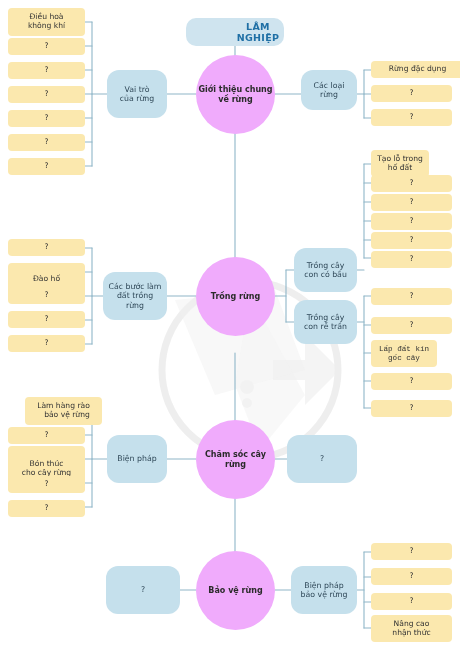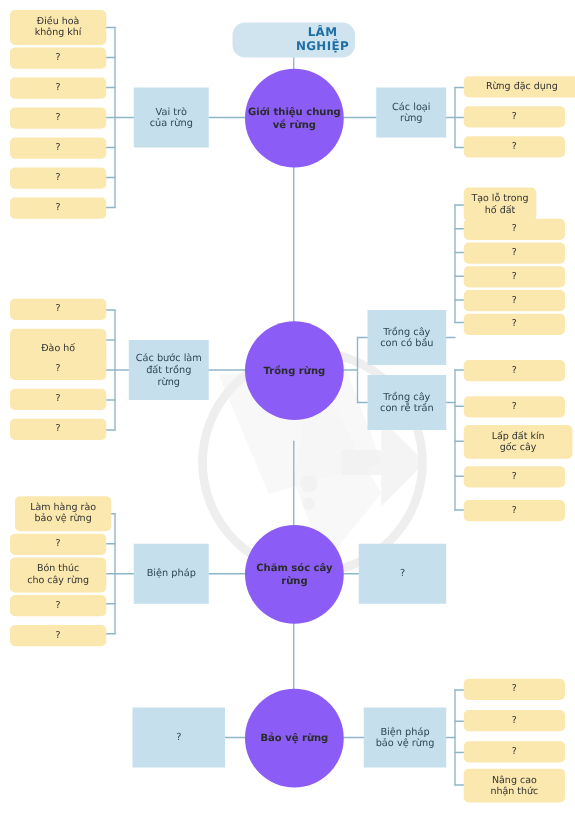--- a/index.html
+++ b/index.html
@@ -22,25 +22,25 @@
 
   
   .node{position:absolute;box-sizing:border-box;display:flex;align-items:center;
         justify-content:center;text-align:center;line-height:1.18;}
 
   .box-yellow{
     background:#fbe8ae;border-radius:4px;
     color:#333333;font-size:7.6px;padding:2px 3px;
   }
   .box-blue{
-    background:#c5e0ec;border-radius:0;
+    background:#c5e0ec;border-radius:12px;
     color:#2f4858;font-size:7.8px;padding:2px 4px;
   }
   .circle-green{
-    background:#8b5cf6;border-radius:50%;
+    background:#f0abfc;border-radius:50%;
     color:#2b2b2b;font-size:8px;font-weight:bold;padding:2px;
   }
   .title-bubble{
     background:#cfe4ef;border-radius:10px;
     color:#1f6fa5;font-size:9.5px;font-weight:bold;letter-spacing:.3px;
   }
 </style>
 </head>
 <body>
 
@@ -184,27 +184,27 @@
 
   <div class="node box-yellow" style="left:371px;top:150px;width:58px;height:27px;">Tạo lỗ trong<br>hố đất</div>
   <div class="node box-yellow" style="left:371px;top:175px;width:81px;height:17px;">?</div>
   <div class="node box-yellow" style="left:371px;top:194px;width:81px;height:17px;">?</div>
   <div class="node box-yellow" style="left:371px;top:213px;width:81px;height:17px;">?</div>
   <div class="node box-yellow" style="left:371px;top:232px;width:81px;height:17px;">?</div>
   <div class="node box-yellow" style="left:371px;top:251px;width:81px;height:17px;">?</div>
 
   <div class="node box-yellow" style="left:371px;top:288px;width:81px;height:17px;">?</div>
   <div class="node box-yellow" style="left:371px;top:317px;width:81px;height:17px;">?</div>
-  <div class="node box-yellow" style="left:371px;top:340px;width:87px;height:27px;">Lấp đất kín<br>gốc cây</div>
+  <div class="node box-yellow" style="left:371px;top:340px;width:66px;height:27px;font-family:Liberation Mono, monospace;">Lấp đất kín<br>gốc cây</div>
   <div class="node box-yellow" style="left:371px;top:373px;width:81px;height:17px;">?</div>
   <div class="node box-yellow" style="left:371px;top:400px;width:81px;height:17px;">?</div>
 
-  <div class="node box-yellow" style="left:12px;top:397px;width:77px;height:28px;">Làm hàng rào<br>bảo vệ rừng</div>
+  <div class="node box-yellow" style="left:25px;top:397px;width:77px;height:28px;text-align:right;">Làm hàng rào<br>bảo vệ rừng</div>
   <div class="node box-yellow" style="left:8px;top:427px;width:77px;height:17px;">?</div>
-  <div class="node box-yellow" style="left:8px;top:446px;width:77px;height:28px;">Bón thúc<br>cho cây rừng</div>
+  <div class="node box-yellow" style="left:8px;top:446px;width:77px;height:46px;">Bón thúc<br>cho cây rừng</div>
   <div class="node box-yellow" style="left:8px;top:476px;width:77px;height:17px;">?</div>
   <div class="node box-yellow" style="left:8px;top:500px;width:77px;height:17px;">?</div>
 
   <div class="node box-yellow" style="left:371px;top:543px;width:81px;height:17px;">?</div>
   <div class="node box-yellow" style="left:371px;top:568px;width:81px;height:17px;">?</div>
   <div class="node box-yellow" style="left:371px;top:593px;width:81px;height:17px;">?</div>
   <div class="node box-yellow" style="left:371px;top:615px;width:81px;height:27px;">Nâng cao<br>nhận thức</div>
 
 </div>
 

